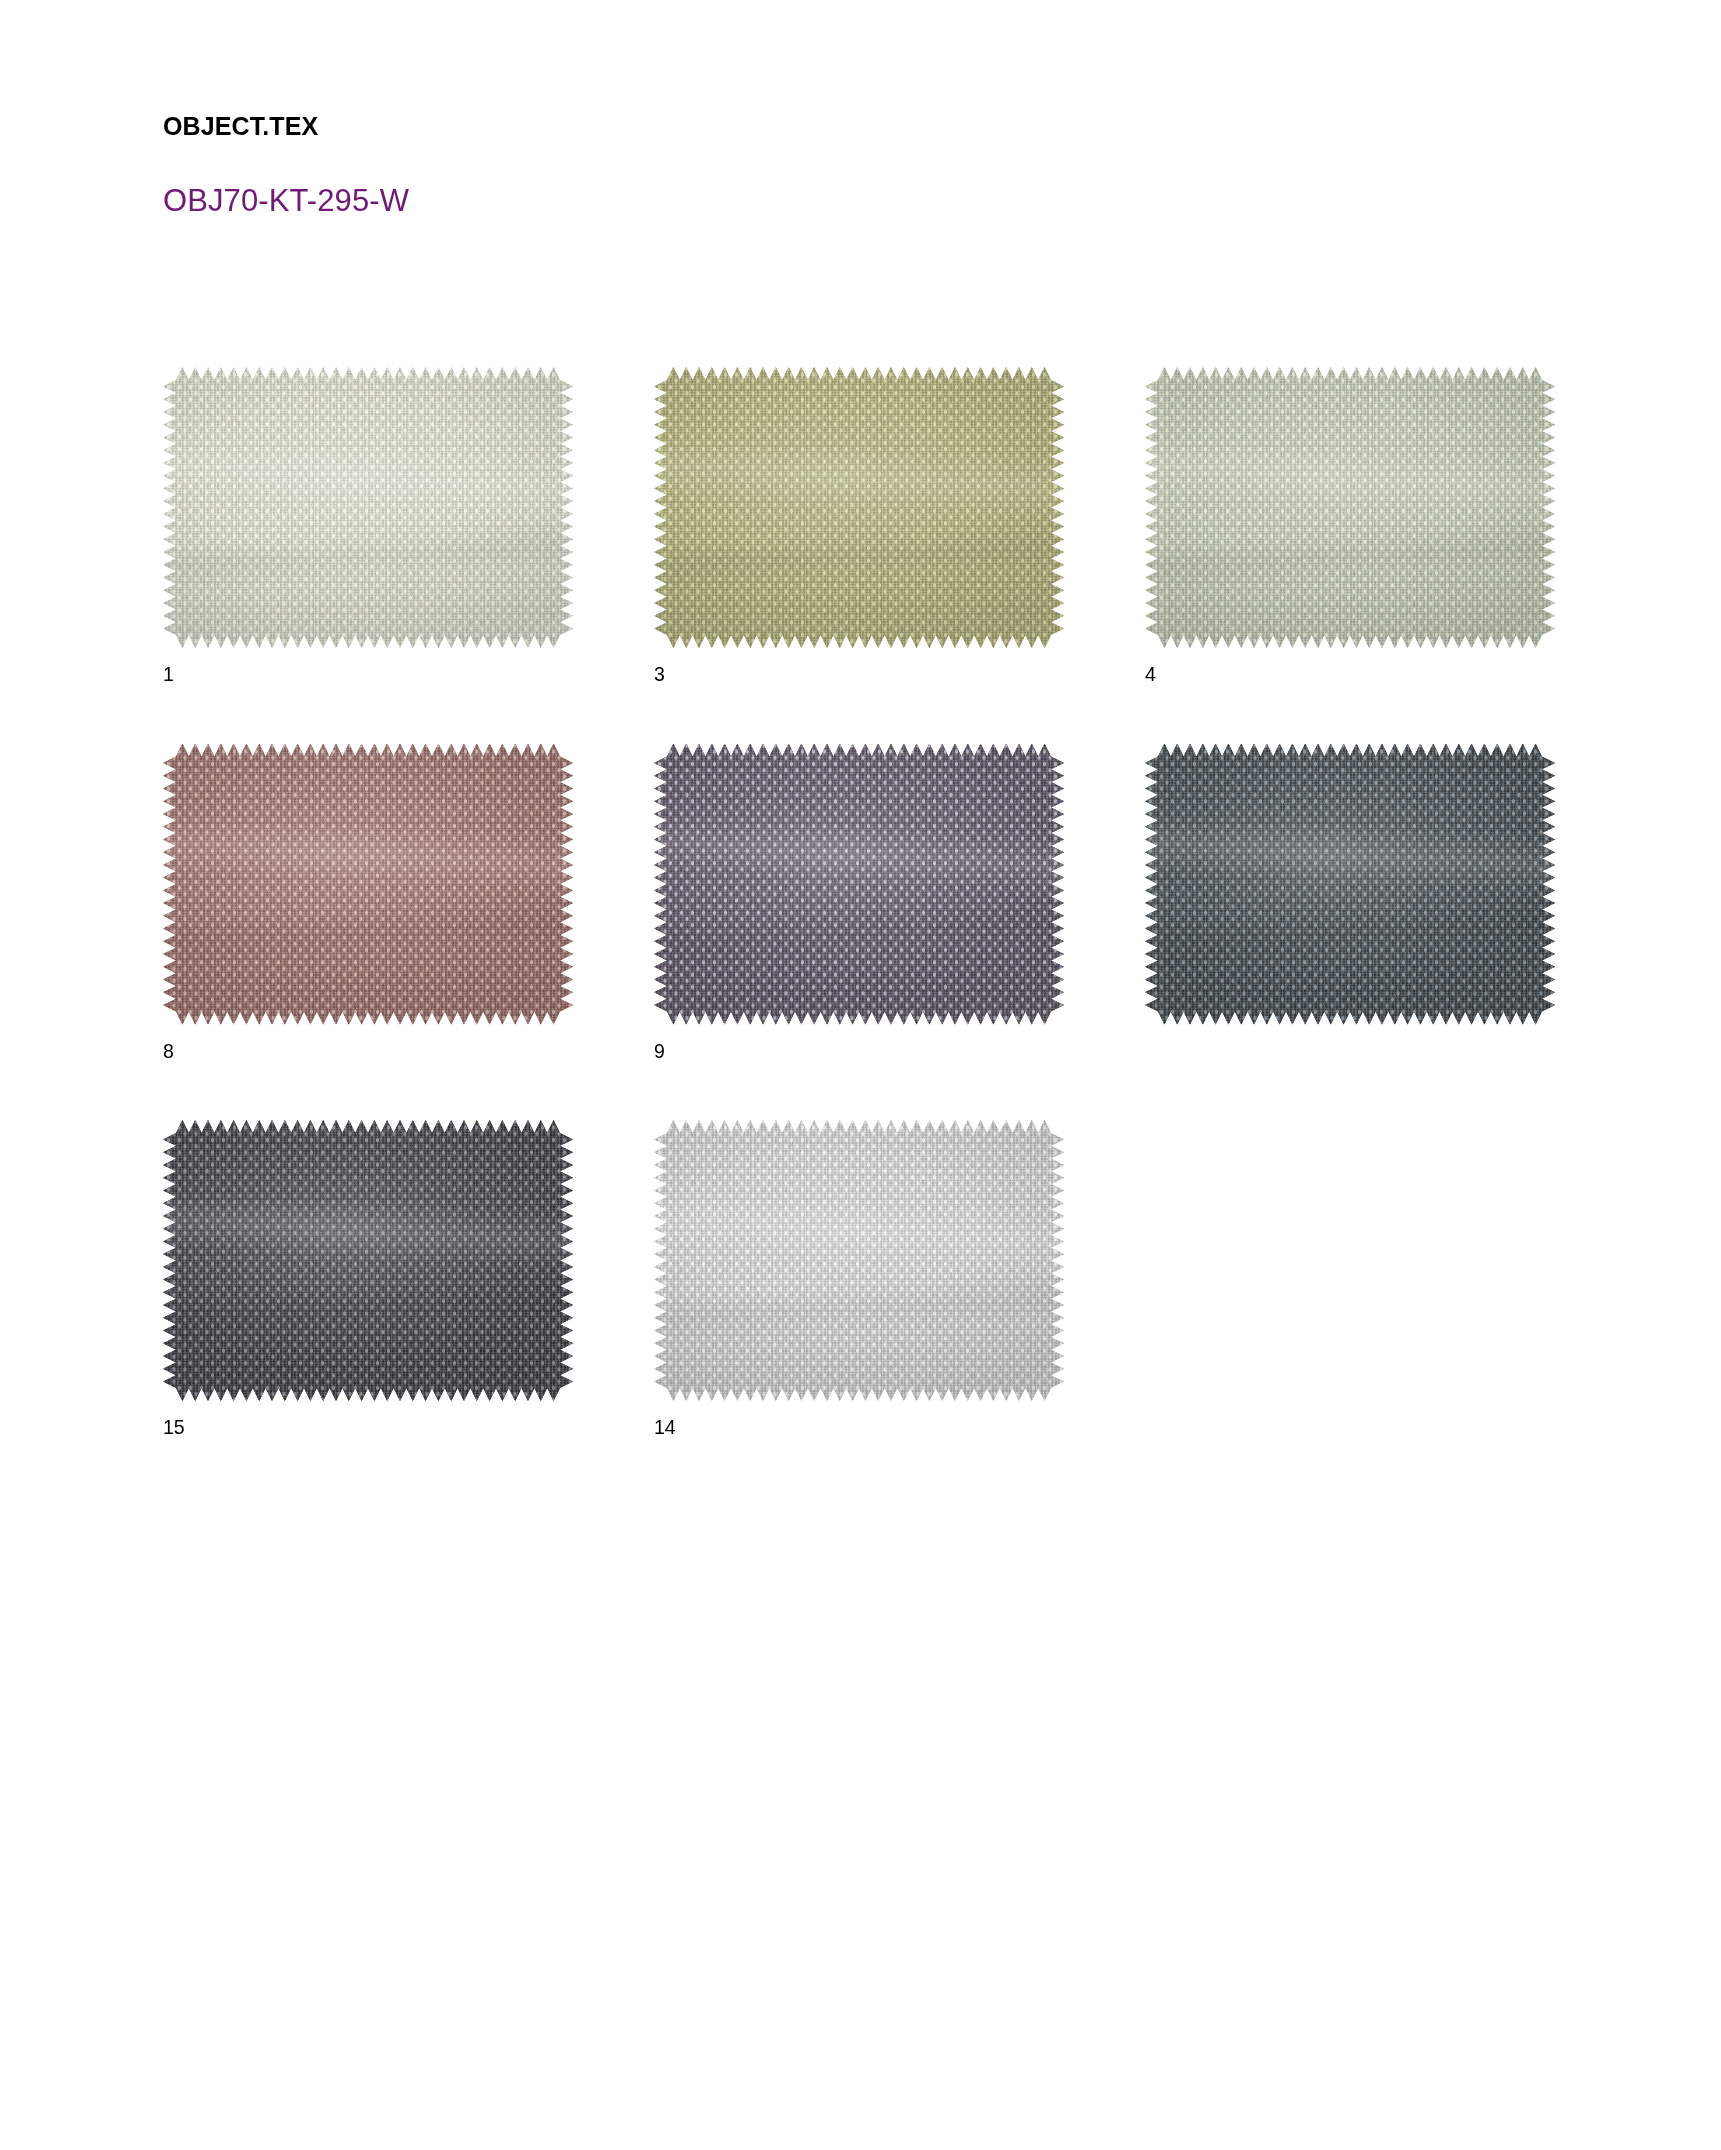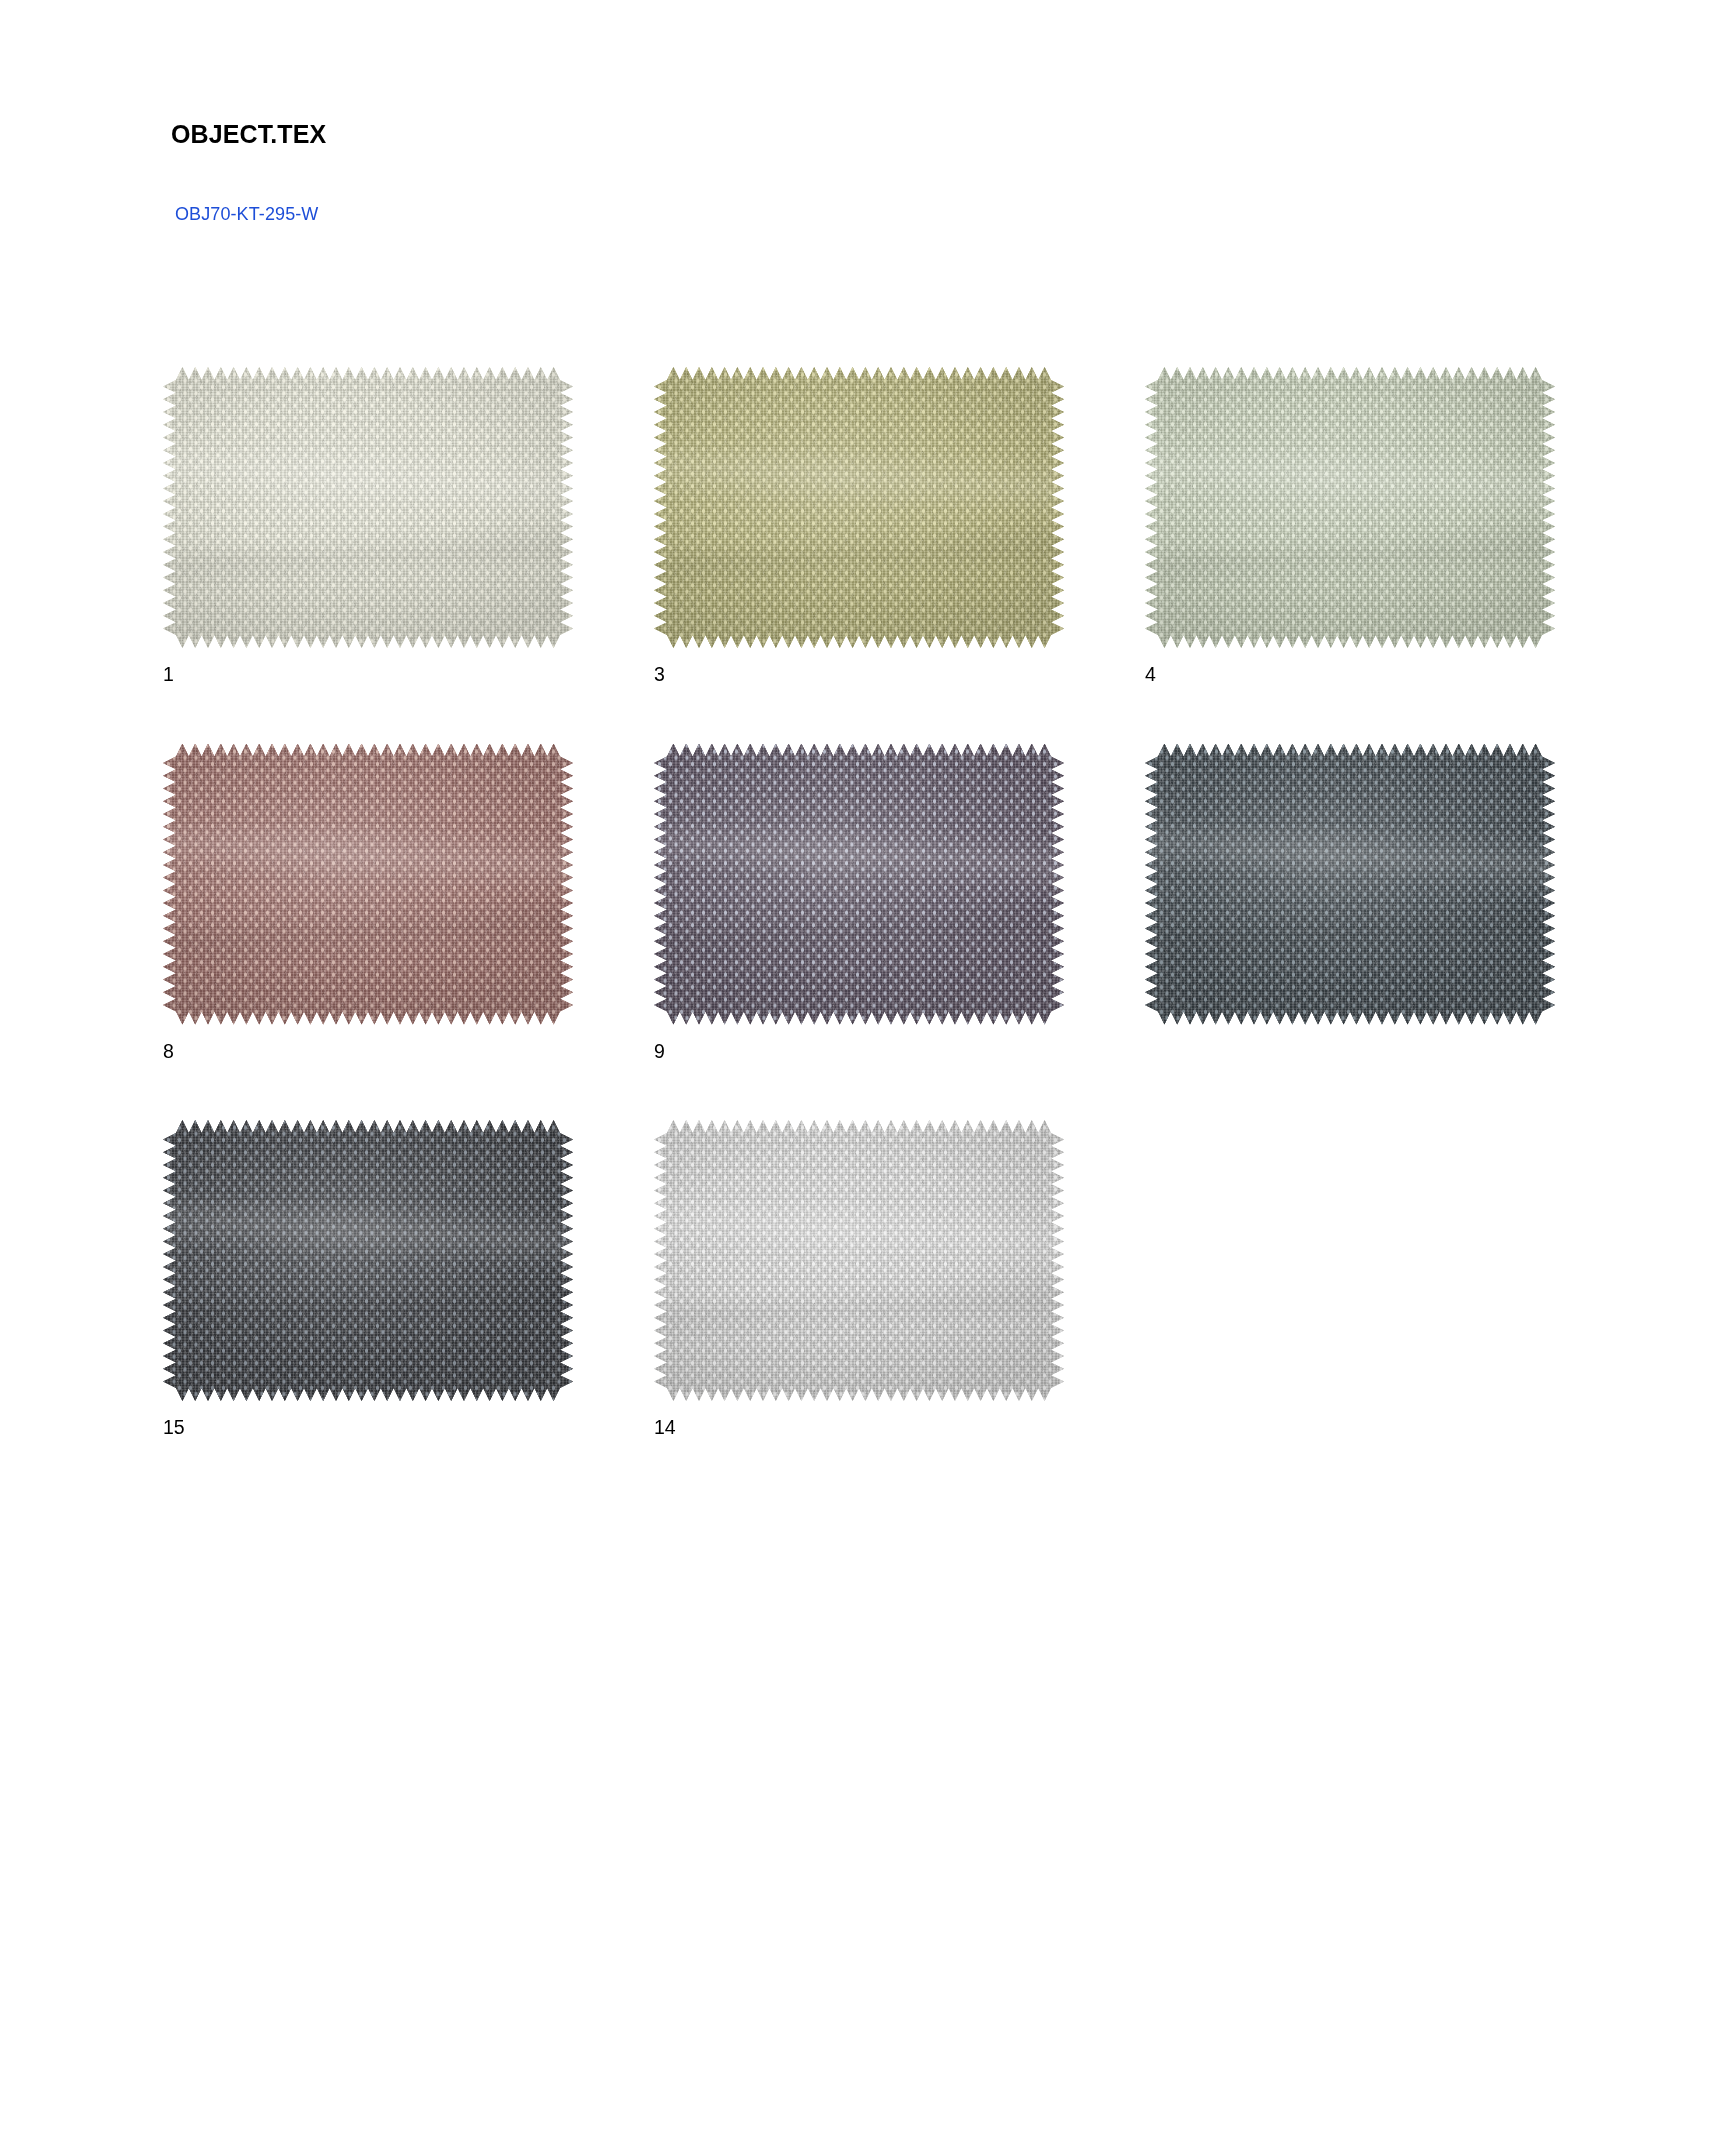--- a/index.html
+++ b/index.html
@@ -27,31 +27,31 @@
   .header {
     position: absolute;
     left: 163px;
     top: 114px;
   }
   .brand {
     font-size: 25px;
     font-weight: 700;
     letter-spacing: 0.1px;
     line-height: 1;
-    margin: 8px;
+    margin: 0;
     color: #000;
   }
   .article-code {
-    font-size: 18px;
+    font-size: 31px;
     font-weight: 400;
     letter-spacing: 0.1px;
     line-height: 1;
-    margin: 12px;
+    margin: 0;
     padding-top: 46px;
-    color: #1d4ed8;
+    color: #701a75;
   }
 
   
   .swatch-grid {
     position: absolute;
     left: 163px;
     top: 367px;
     width: 1391px;
     display: grid;
     grid-template-columns: repeat(3, 410px);

